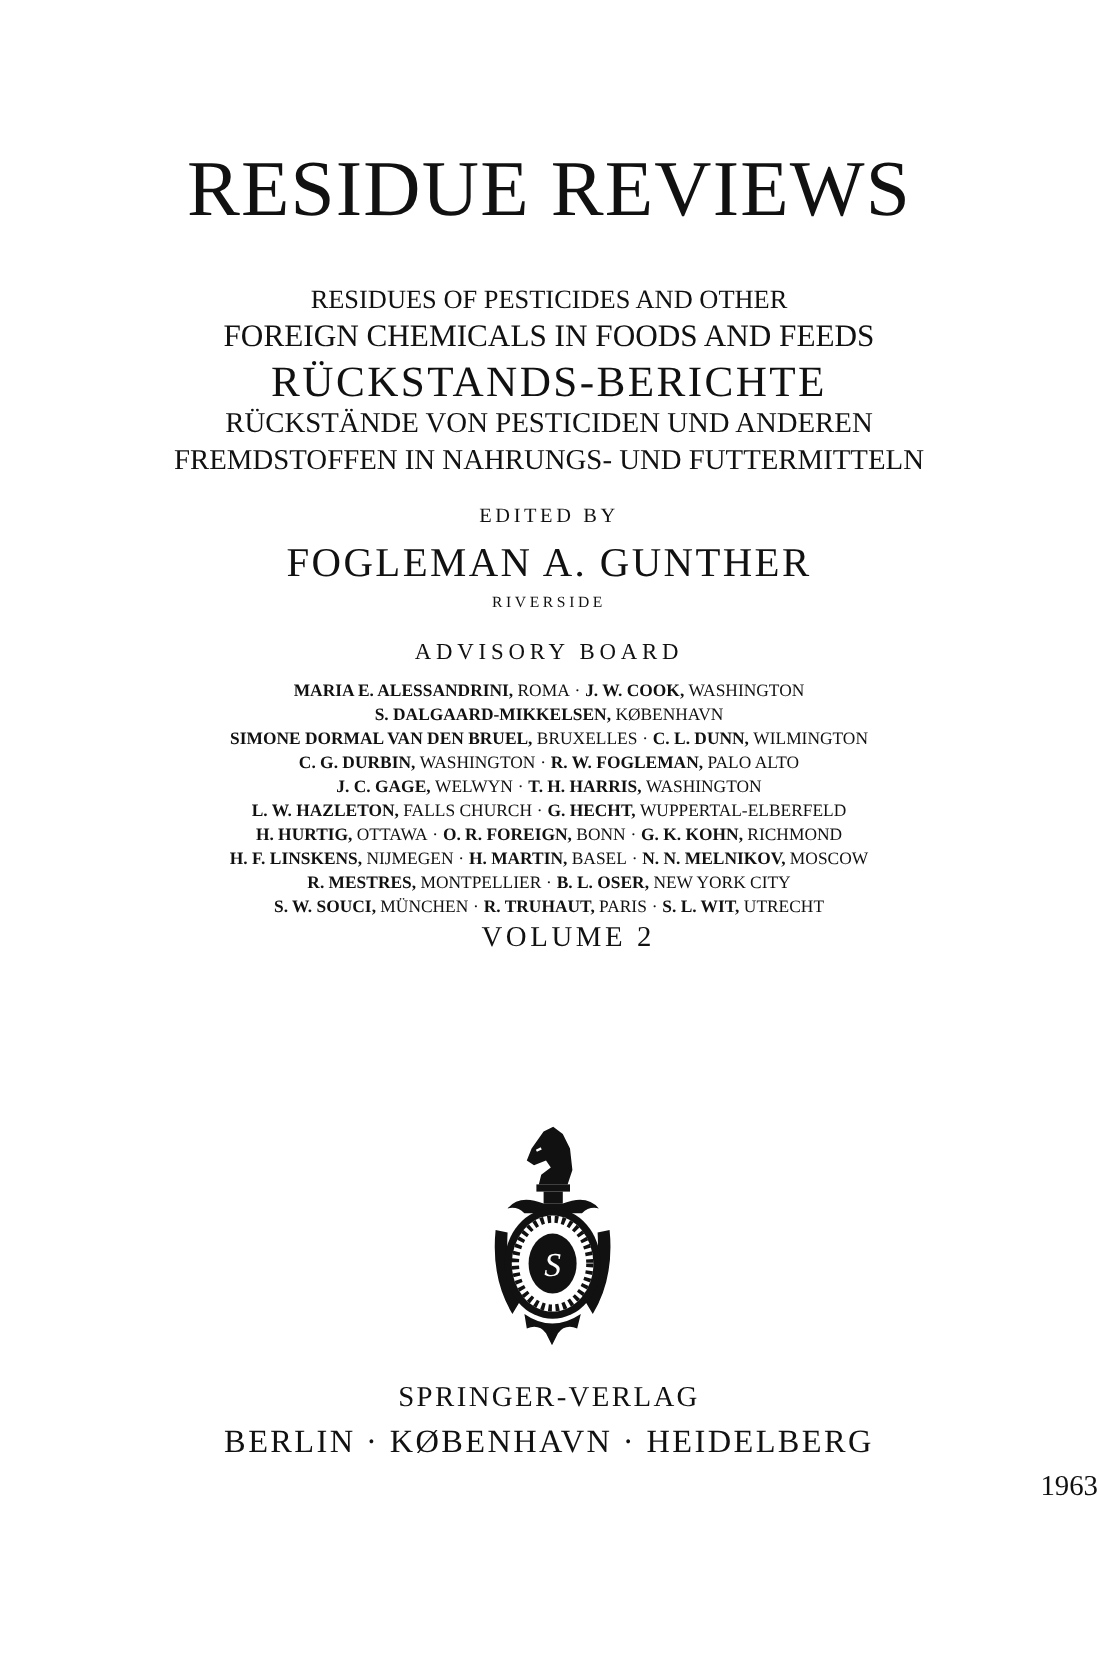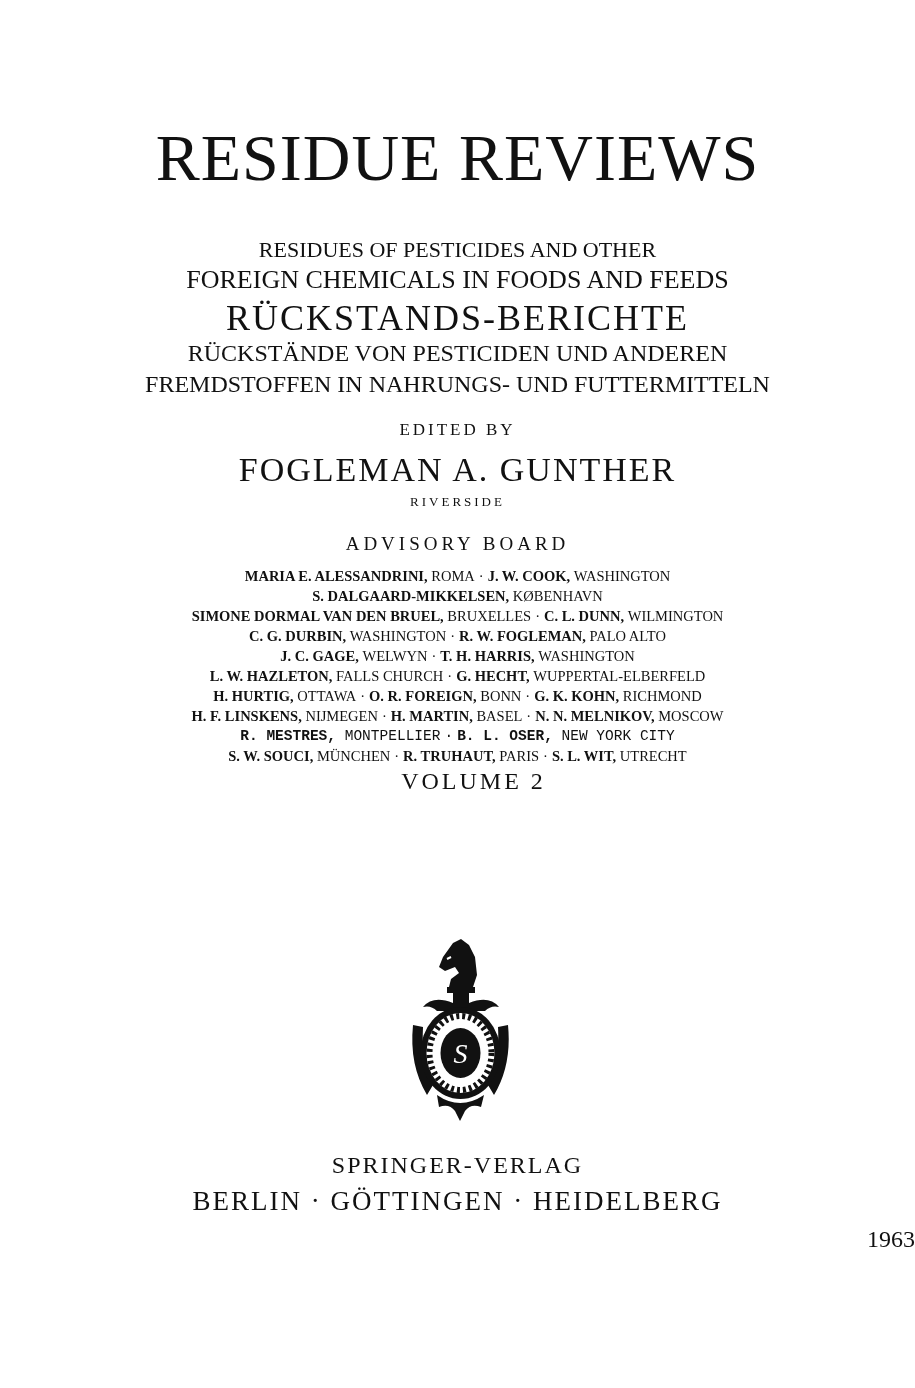--- a/index.html
+++ b/index.html
@@ -47,21 +47,21 @@
 
 <div class="line members" id="members">
     <div class="member-line" style="top: 0px;"><b>MARIA E. ALESSANDRINI, </b><span>ROMA</span><span class="sep">·</span><b>J. W. COOK, </b><span>WASHINGTON</span></div>
     <div class="member-line" style="top: 20px;"><b>S. DALGAARD-MIKKELSEN, </b><span>KØBENHAVN</span></div>
     <div class="member-line" style="top: 40px;"><b>SIMONE DORMAL VAN DEN BRUEL, </b><span>BRUXELLES</span><span class="sep">·</span><b>C. L. DUNN, </b><span>WILMINGTON</span></div>
     <div class="member-line" style="top: 60px;"><b>C. G. DURBIN, </b><span>WASHINGTON</span><span class="sep">·</span><b>R. W. FOGLEMAN, </b><span>PALO ALTO</span></div>
     <div class="member-line" style="top: 80px;"><b>J. C. GAGE, </b><span>WELWYN</span><span class="sep">·</span><b>T. H. HARRIS, </b><span>WASHINGTON</span></div>
     <div class="member-line" style="top: 100px;"><b>L. W. HAZLETON, </b><span>FALLS CHURCH</span><span class="sep">·</span><b>G. HECHT, </b><span>WUPPERTAL-ELBERFELD</span></div>
     <div class="member-line" style="top: 120px;"><b>H. HURTIG, </b><span>OTTAWA</span><span class="sep">·</span><b>O. R. FOREIGN, </b><span>BONN</span><span class="sep">·</span><b>G. K. KOHN, </b><span>RICHMOND</span></div>
     <div class="member-line" style="top: 140px;"><b>H. F. LINSKENS, </b><span>NIJMEGEN</span><span class="sep">·</span><b>H. MARTIN, </b><span>BASEL</span><span class="sep">·</span><b>N. N. MELNIKOV, </b><span>MOSCOW</span></div>
-    <div class="member-line" style="top: 160px; font-family: Liberation Mono, monospace;"><b>R. MESTRES, </b><span>MONTPELLIER</span><span class="sep">·</span><b>B. L. OSER, </b><span>NEW YORK CITY</span></div>
+    <div class="member-line" style="top: 160px;"><b>R. MESTRES, </b><span>MONTPELLIER</span><span class="sep">·</span><b>B. L. OSER, </b><span>NEW YORK CITY</span></div>
     <div class="member-line" style="top: 180px;"><b>S. W. SOUCI, </b><span>MÜNCHEN</span><span class="sep">·</span><b>R. TRUHAUT, </b><span>PARIS</span><span class="sep">·</span><b>S. L. WIT, </b><span>UTRECHT</span></div>
   </div>
 
 <div class="line volume">VOLUME 2</div>
 
 <div class="logo">
   <svg viewBox="0 0 115 190" width="115" height="190">
 
     <path d="M50 8 L58 4 L66 10 L72 22 L74 40 L70 52 L46 52 L48 44 L56 38 L52 32 L42 36 L36 32 L40 22 Z" fill="#111"></path>
     <path d="M44 24 L48 22" stroke="#fff" stroke-width="2"></path>
@@ -77,14 +77,14 @@
     <ellipse cx="57.5" cy="118" rx="34" ry="40" fill="#fff"></ellipse>
     <ellipse cx="57.5" cy="118" rx="31" ry="37" fill="none" stroke="#111" stroke-width="6" stroke-dasharray="3 3"></ellipse>
     <ellipse cx="57.5" cy="118" rx="20" ry="25" fill="#111"></ellipse>
     <text x="57.5" y="128" text-anchor="middle" font-family="Liberation Serif, serif" font-size="28" font-style="italic" fill="#fff">S</text>
 
     <path d="M34 160 Q57 176 81 160 L78 172 Q68 168 62 176 L57 186 L52 176 Q46 168 36 172 Z" fill="#111"></path>
   </svg>
 </div>
 
 <div class="line publisher">SPRINGER-VERLAG</div>
-<div class="line cities">BERLIN · GÖTTINGEN · HEIDELBERG</div>
+<div class="line cities">BERLIN · KØBENHAVN · HEIDELBERG</div>
 <div class="line year">1963</div>
 
 </body></html>

